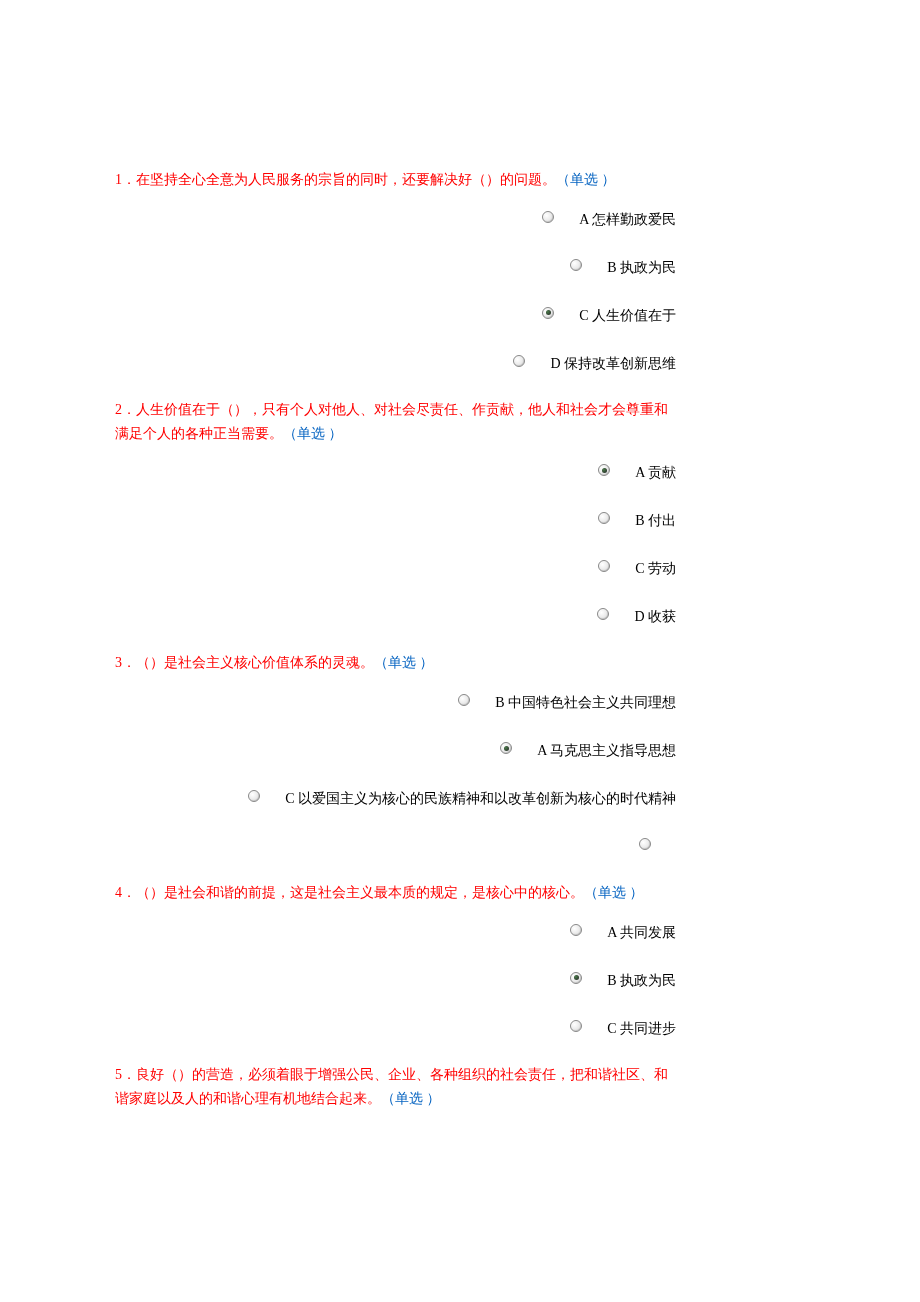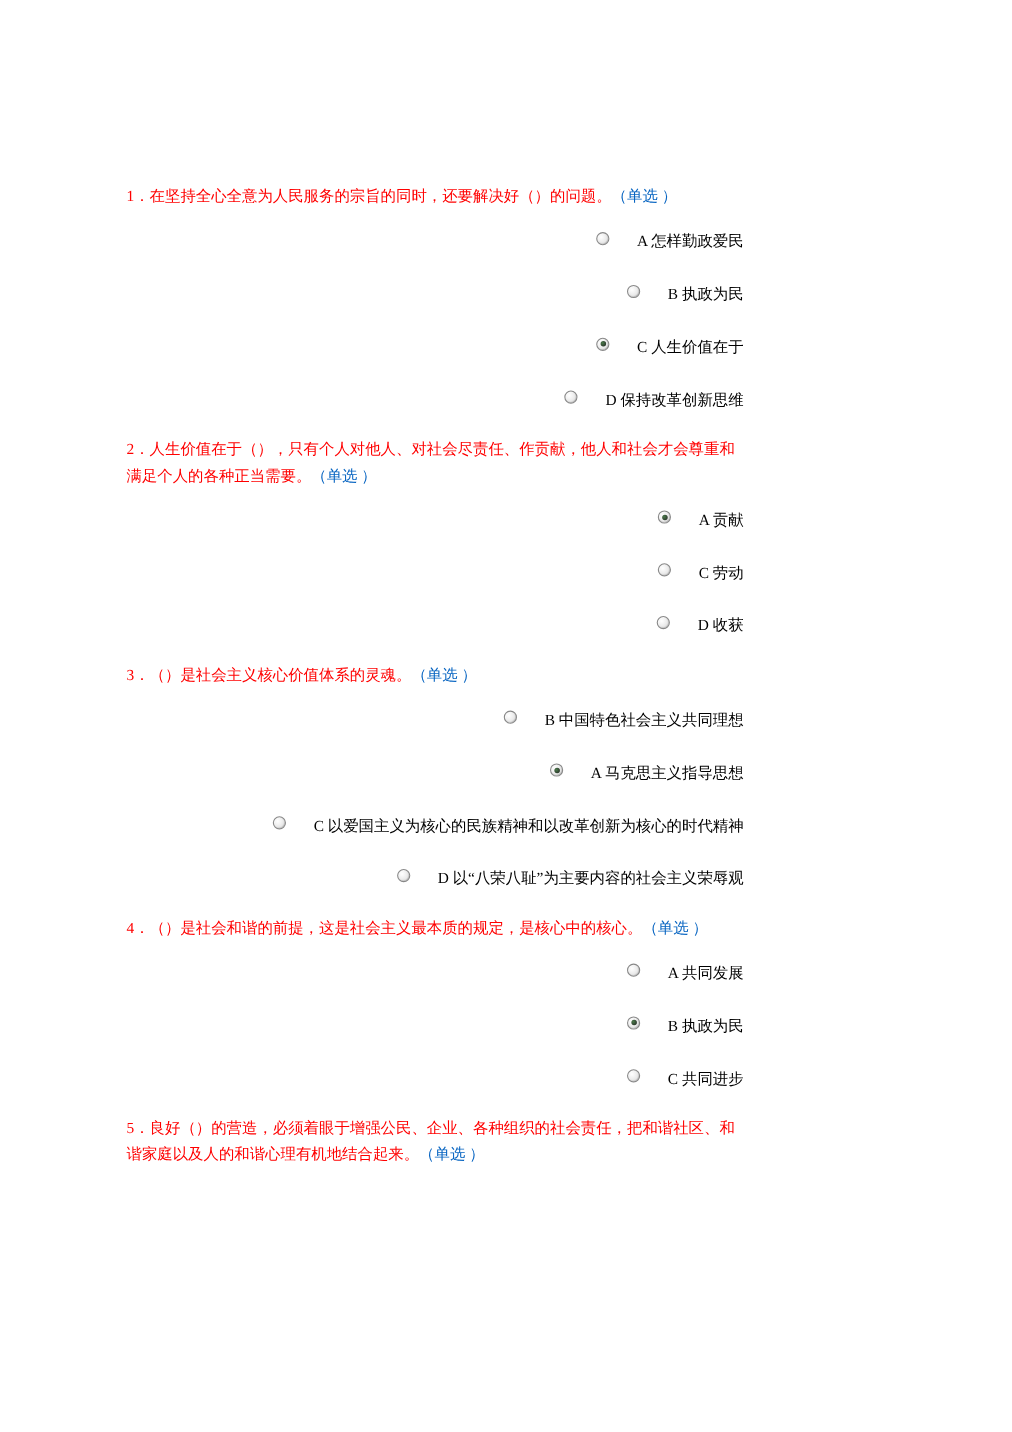--- a/index.html
+++ b/index.html
@@ -105,20 +105,26 @@
         <span class="radio-outer">
           <span class="radio-dot"></span>
         </span>
       </span>
       <span class="option-text">A 贡献</span>
     </div>
     <div class="option-row">
       <span class="radio-wrap">
         <span class="radio-outer"></span>
       </span>
+      <span class="option-text">B 付出</span>
+    </div>
+    <div class="option-row">
+      <span class="radio-wrap">
+        <span class="radio-outer"></span>
+      </span>
       <span class="option-text">C 劳动</span>
     </div>
     <div class="option-row">
       <span class="radio-wrap">
         <span class="radio-outer"></span>
       </span>
       <span class="option-text">D 收获</span>
     </div>
     <div class="question-text"><span>3．</span><span>（）是社会主义核心价值体系的灵魂。</span><span class="qtype">（单选 ）</span></div>
     <div class="option-row">
@@ -138,21 +144,20 @@
     <div class="option-row">
       <span class="radio-wrap">
         <span class="radio-outer"></span>
       </span>
       <span class="option-text">C 以爱国主义为核心的民族精神和以改革创新为核心的时代精神</span>
     </div>
     <div class="option-row">
       <span class="radio-wrap">
         <span class="radio-outer"></span>
       </span>
-      <span class="option-text">D 以“八荣八耻”为主要内容的社会主义荣辱观</span>
     </div>
     <div class="question-text"><span>4．</span><span>（）是社会和谐的前提，这是社会主义最本质的规定，是核心中的核心。</span><span class="qtype">（单选 ）</span></div>
     <div class="option-row">
       <span class="radio-wrap">
         <span class="radio-outer"></span>
       </span>
       <span class="option-text">A 共同发展</span>
     </div>
     <div class="option-row">
       <span class="radio-wrap selected">

